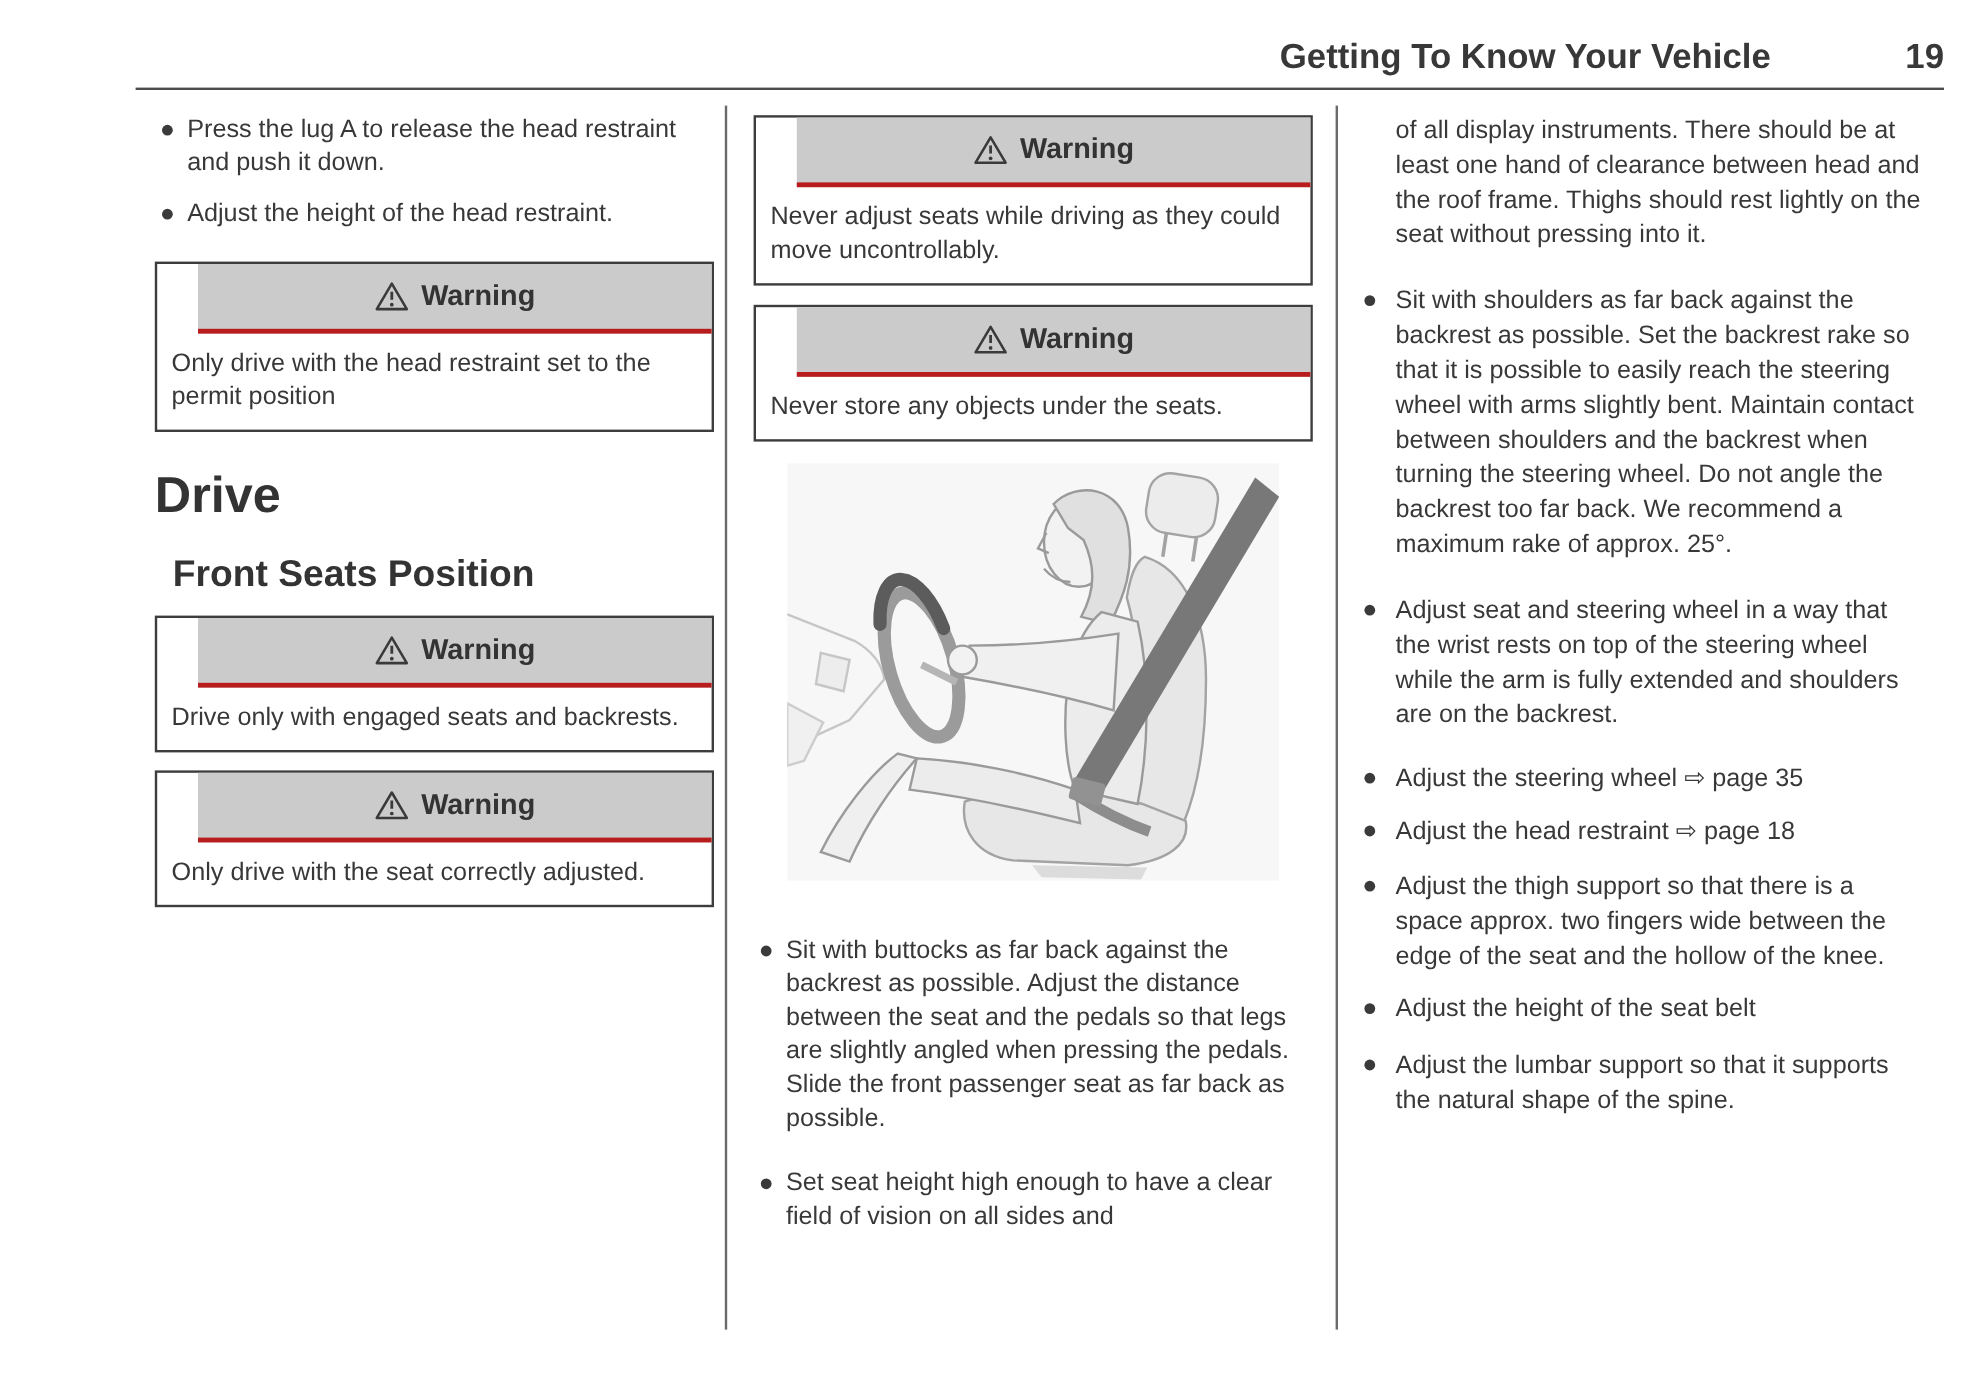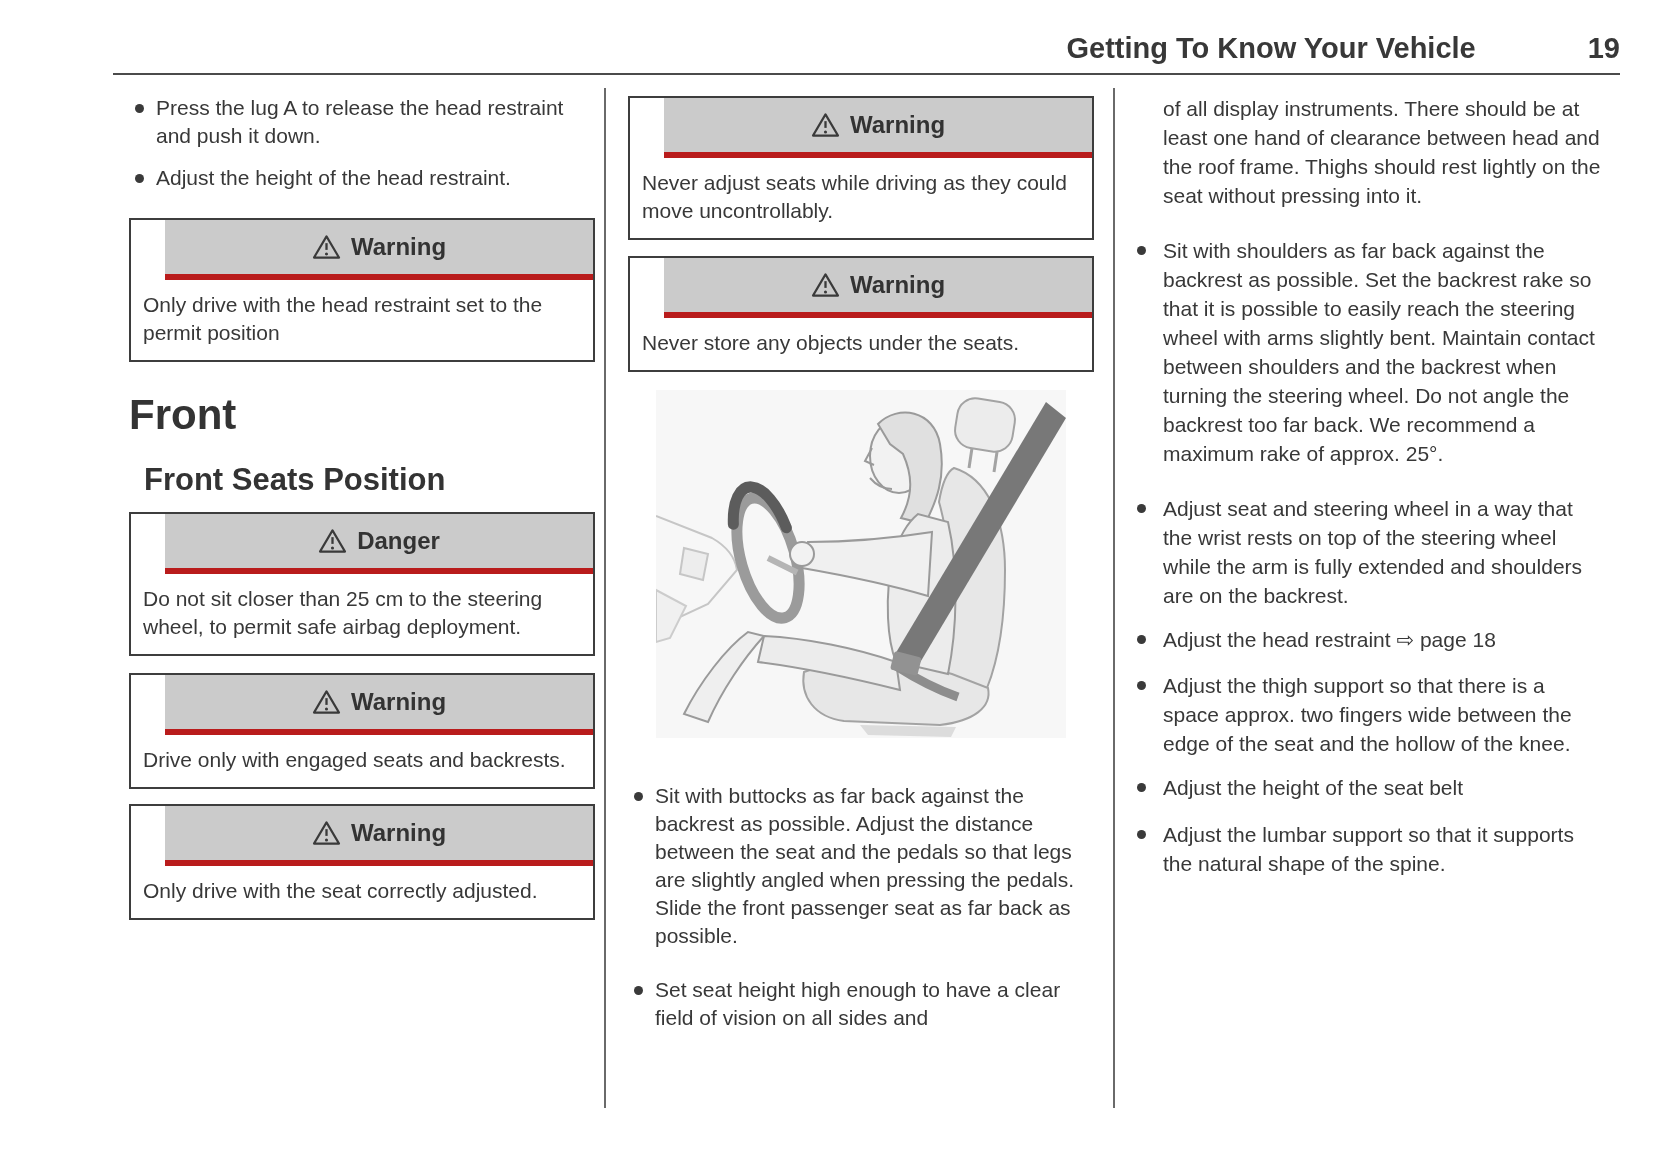--- a/index.html
+++ b/index.html
@@ -32,21 +32,21 @@
   .bullet::before {
     content:""; position:absolute; left:6px; top:10px;
     width:9px; height:9px; border-radius:50%; background:#3a3a3a;
   }
   .col3 .bullet { padding-left:26px; margin-top:15px; }
   .col3 .bullet::before { left:0; }
 
   
   .alert { border:2px solid #3d3d3d; margin-top:17px; background:#ffffff; }
   .alert-header {
-    background:#cbcbcb; border-bottom:6px solid #b91c1c;
+    background:#cbcbcb; border-bottom:4px solid #b91c1c;
     font-weight:bold; font-size:24px; padding:13px 0;
     display:flex; justify-content:center; align-items:center; gap:10px;
     color:#333333;
     margin-left:34px;
   }
   .alert-body { padding:11px 12px 13px 12px; }
 
   
   h1.seats { font-size:42px; line-height:1.1; margin:30px 0 0 0; font-weight:bold; color:#333333; }
   h2.front { font-size:31px; line-height:1.15; margin:24px 0 0 15px; font-weight:bold; color:#333333; }
@@ -82,34 +82,23 @@
       <svg viewBox="0 0 30 27" width="29" height="26">
         <path d="M15 2.5 L28 24.5 H2 Z" fill="none" stroke="#3a3a3a" stroke-width="2.2" stroke-linejoin="round"></path>
         <line x1="15" y1="9.5" x2="15" y2="16.5" stroke="#3a3a3a" stroke-width="2.4"></line>
         <circle cx="15" cy="20.7" r="1.6" fill="#3a3a3a"></circle>
       </svg>
       <span>Warning</span>
     </div>
     <div class="alert-body">Only drive with the head restraint set to the permit position</div>
   </div>
 
-  <h1 class="seats">Front</h1>
+  <h1 class="seats">Drive</h1>
   <h2 class="front">Front Seats Position</h2>
 
-  <div class="alert" style="margin-top:14px">
-    <div class="alert-header">
-      <svg viewBox="0 0 30 27" width="29" height="26">
-        <path d="M15 2.5 L28 24.5 H2 Z" fill="none" stroke="#3a3a3a" stroke-width="2.2" stroke-linejoin="round"></path>
-        <line x1="15" y1="9.5" x2="15" y2="16.5" stroke="#3a3a3a" stroke-width="2.4"></line>
-        <circle cx="15" cy="20.7" r="1.6" fill="#3a3a3a"></circle>
-      </svg>
-      <span>Danger</span>
-    </div>
-    <div class="alert-body">Do not sit closer than 25 cm to the steering wheel, to permit safe airbag deployment.</div>
-  </div>
 
   <div class="alert">
     <div class="alert-header">
       <svg viewBox="0 0 30 27" width="29" height="26">
         <path d="M15 2.5 L28 24.5 H2 Z" fill="none" stroke="#3a3a3a" stroke-width="2.2" stroke-linejoin="round"></path>
         <line x1="15" y1="9.5" x2="15" y2="16.5" stroke="#3a3a3a" stroke-width="2.4"></line>
         <circle cx="15" cy="20.7" r="1.6" fill="#3a3a3a"></circle>
       </svg>
       <span>Warning</span>
     </div>
@@ -207,20 +196,23 @@
 <div class="col col3">
 
   <p class="cont-para" style="margin-bottom:0">of all display instruments. There should be at least one hand of clearance between head and the roof frame. Thighs should rest lightly on the seat without pressing into it.</p>
 
   <div class="bullet" style="margin-top:26px">
     <span>Sit with shoulders as far back against the backrest as possible. Set the backrest rake so that it is possible to easily reach the steering wheel with arms slightly bent. Maintain contact between shoulders and the backrest when turning the steering wheel. Do not angle the backrest too far back. We recommend a maximum rake of approx. 25°.</span>
   </div>
   <div class="bullet" style="margin-top:26px">
     <span>Adjust seat and steering wheel in a way that the wrist rests on top of the steering wheel while the arm is fully extended and shoulders are on the backrest.</span>
   </div>
+  <div class="bullet" style="margin-top:24px">
+    <span>Adjust the steering wheel ⇨ page 35</span>
+  </div>
   <div class="bullet">
     <span>Adjust the head restraint ⇨ page 18</span>
   </div>
   <div class="bullet" style="margin-top:17px">
     <span>Adjust the thigh support so that there is a space approx. two fingers wide between the edge of the seat and the hollow of the knee.</span>
   </div>
   <div class="bullet">
     <span>Adjust the height of the seat belt</span>
   </div>
   <div class="bullet" style="margin-top:18px">

